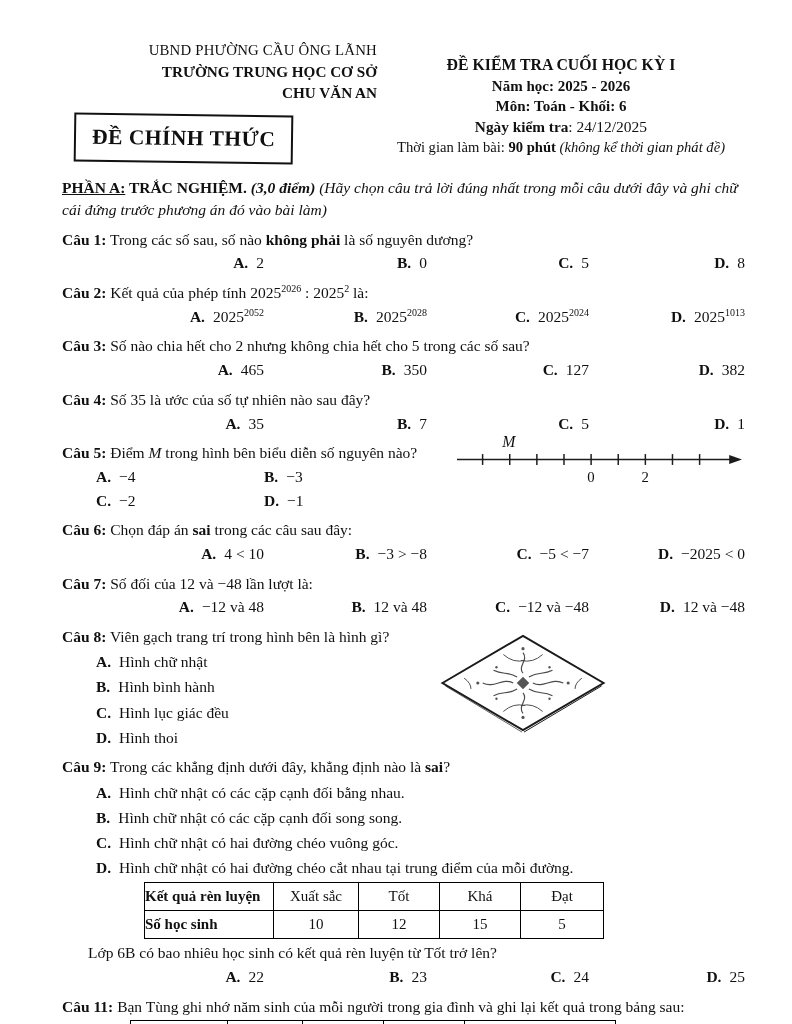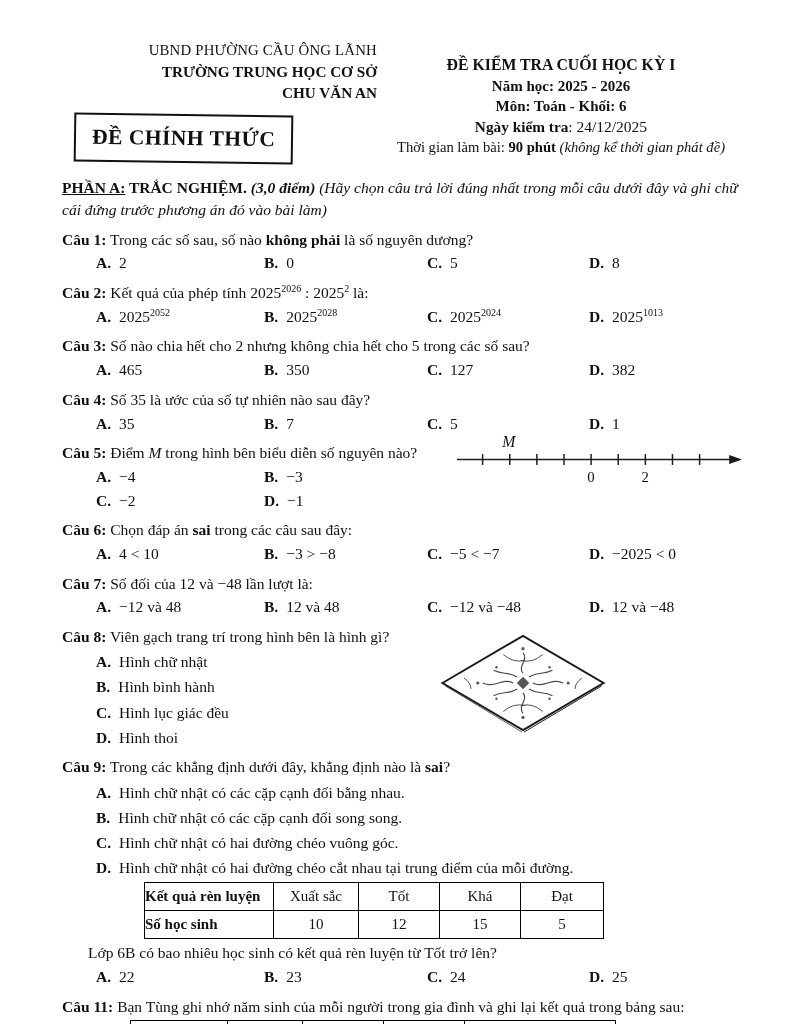--- a/index.html
+++ b/index.html
@@ -30,21 +30,21 @@
   .section{margin:14px 0 4px;}
   .section .lbl{font-weight:bold;text-decoration:underline;}
   .section .ttl{font-weight:bold;}
   .section .pts{font-weight:bold;font-style:italic;}
   .section .ins{font-style:italic;}
   
   .q{position:relative;margin:0 0 2px;}
   .qt{margin:8px 0 1px;}
   .qt .ql{font-weight:bold;}
   .sub{margin:0 0 1px 26px;}
-  .opts{display:grid;grid-template-columns:168px 163px 162px 1fr;margin:2px 0 3px 34px;}
+  .opts{display:grid;grid-template-columns:168px 163px 162px 1fr;margin:2px 0 3px 34px;text-align:right;}
   .opts2{display:grid;grid-template-columns:168px 1fr;width:340px;margin:2px 0 2px 34px;row-gap:2px;}
   .optlist{margin:2px 0 2px 34px;}
   .optlist .opt{display:block;margin:3.5px 0;}
   .opt .ol{font-weight:bold;margin-right:8px;}
   sup{font-size:10px;line-height:0;vertical-align:super;}
   
   .numline{position:absolute;right:2px;top:-8px;width:288px;height:52px;}
   .numline line,.numline path{stroke:#1c1c1c;}
   .nl-m{font-style:italic;font-size:16px;font-family:"Liberation Serif",serif;fill:#111;}
   .nl-num{font-size:15px;font-family:"Liberation Serif",serif;fill:#111;}

